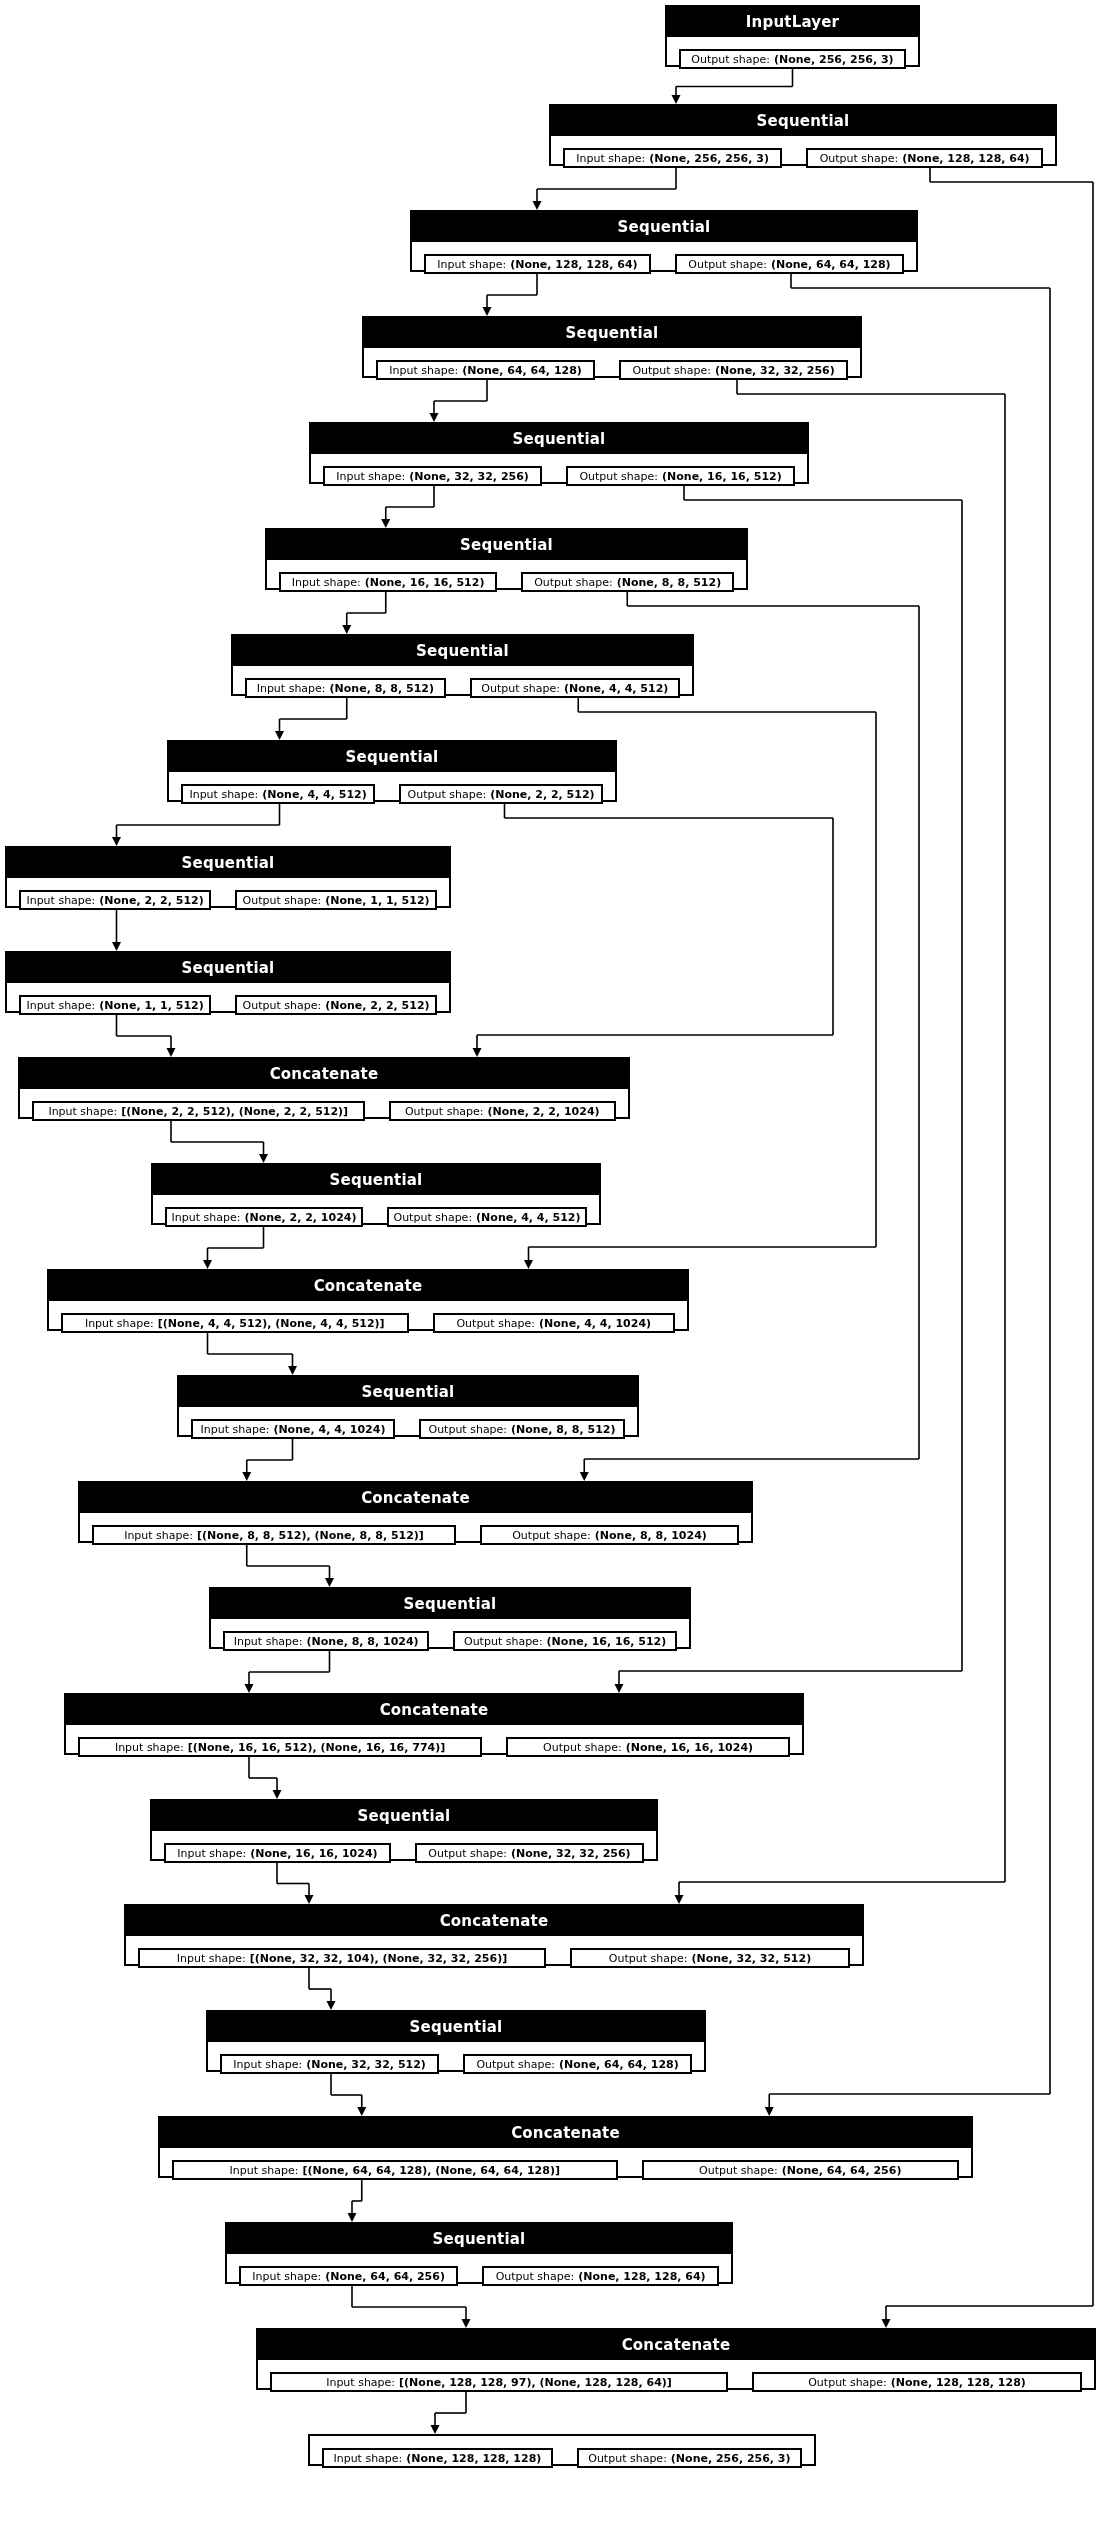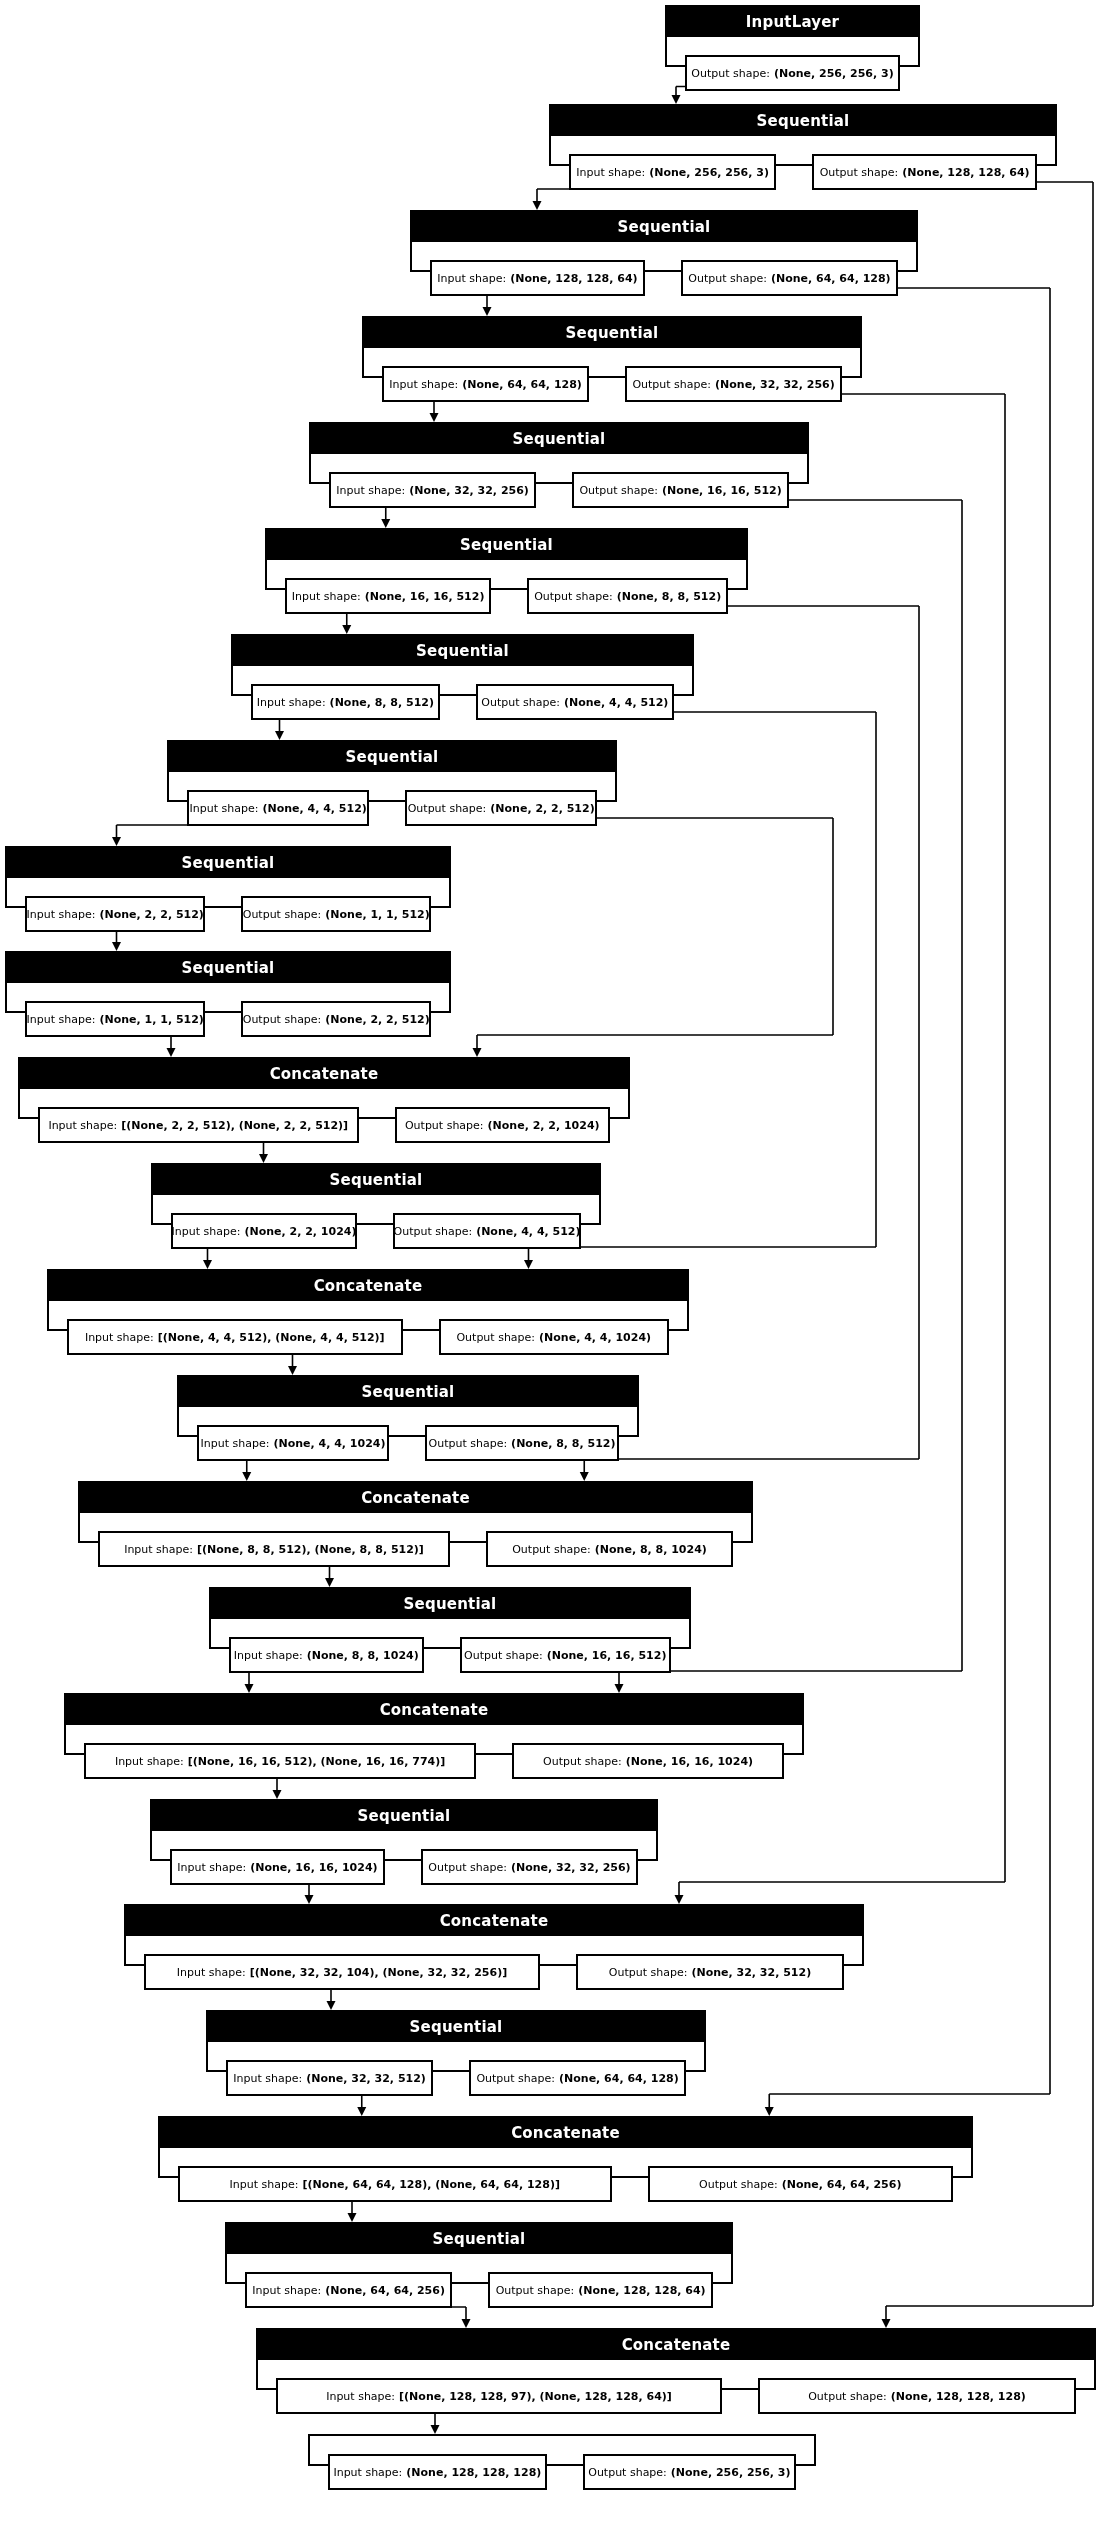--- a/index.html
+++ b/index.html
@@ -9,21 +9,21 @@
   .node{position:absolute;box-sizing:border-box;border:2px solid #000;background:#fff;}
   .node .title{
     background:#000;color:#fff;text-align:center;
     font-weight:bold;font-size:15px;line-height:30px;height:30px;
     letter-spacing:.2px;white-space:nowrap;overflow:hidden;
   }
   .node .shapes{display:flex;height:28px;box-sizing:border-box;}
   .node .cell{
     box-sizing:border-box;display:flex;align-items:center;justify-content:center;
     font-size:11px;color:#000;background:#fff;white-space:nowrap;overflow:hidden;
-    border:2px solid #000;margin:18px;padding:16px 5px;
+    border:2px solid #000;margin:12px;padding:8px 5px;
   }
   .node .cell.single{flex:1 1 100%;}
   .node .cell .lbl{font-weight:normal;}
   .node .cell .val{font-weight:bold;margin-left:4px;}
   svg.edges{position:absolute;left:0;top:0;width:1101px;height:2535px;pointer-events:none;}
 </style>
 </head>
 <body>
 
 <div id="canvas">

